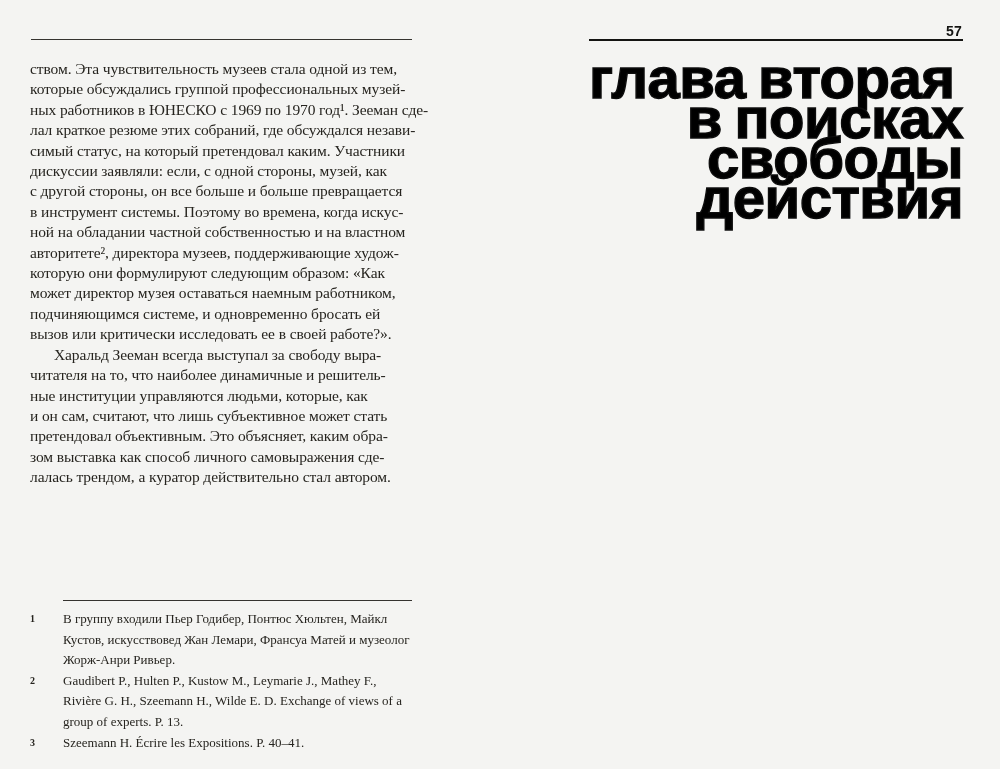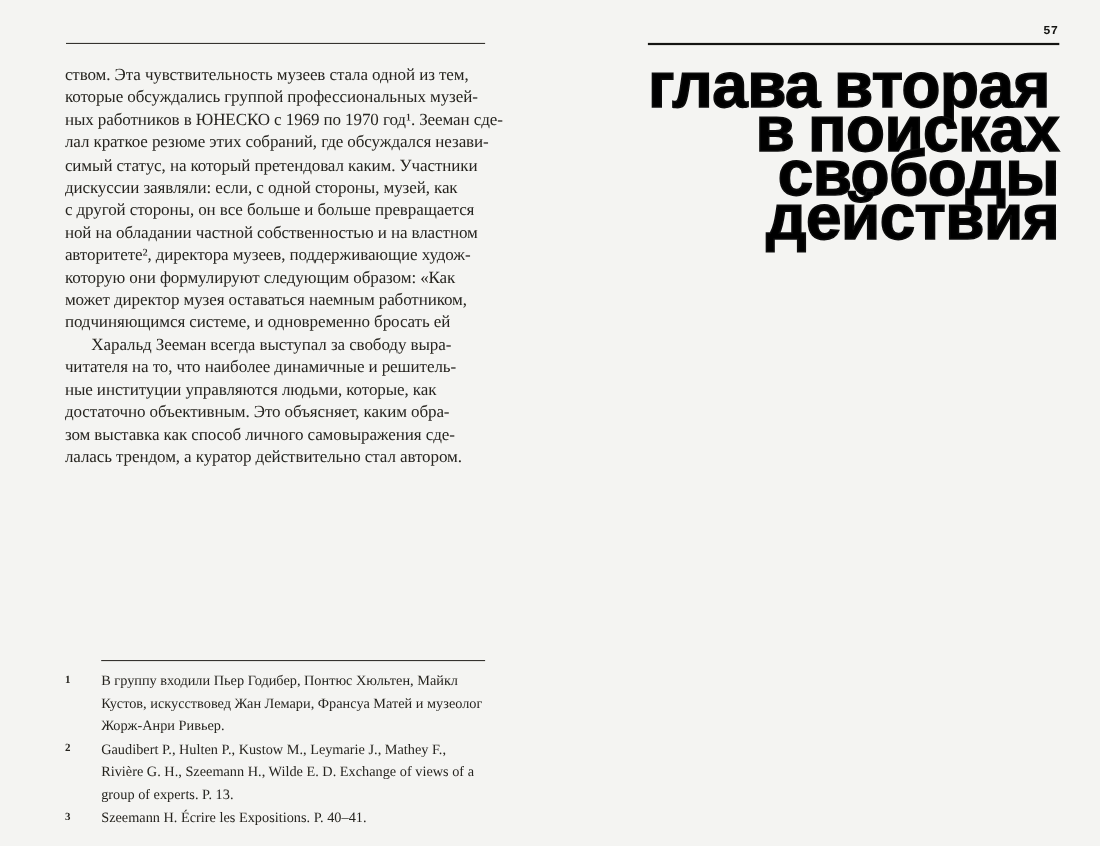--- a/index.html
+++ b/index.html
@@ -5,33 +5,33 @@
   html, body { margin: 0; padding: 0; }
   body {
     width: 1000px; height: 769px;
     background: #f4f4f2;
     font-family: "Liberation Serif", serif;
     position: relative;
     overflow: hidden;
   }
   .spread { position: absolute; inset: 0; }
   .page { position: absolute; top: 0; height: 100%; }
-  .page-left  { left: 30px;  width: 382px; margin-left: 29px; }
+  .page-left  { left: 30px;  width: 382px; }
   .page-right { left: 589px; width: 374px; }
 
   .top-rule {
     position: absolute; top: 39px; left: 1px; right: 0;
     height: 1px; background: #35332f;
   }
   .page-right .top-rule { top: 39px; left: 0; height: 2px; background: #141412; }
 
   .folio {
     position: absolute; top: 23px; right: 1px;
-    font-family: Liberation Mono, monospace;
-    font-weight: bold; font-size: 11px; color: #141412;
+    font-family: Liberation Sans, sans-serif;
+    font-weight: bold; font-size: 14px; color: #141412;
     letter-spacing: 0.2px;
   }
 
   .body-text {
     position: absolute; top: 59px; left: 0; width: 100%;
     font-size: 15.5px; line-height: 20.4px;
     color: #26241f; letter-spacing: -0.1px;
   }
   .para { margin: 0; }
   .line { white-space: nowrap; }
@@ -82,31 +82,34 @@
 
     <div class="body-text">
       <div class="para para-1">
           <div class="line">ством. Эта чувствительность музеев стала одной из тем,</div>
           <div class="line">которые обсуждались группой профессиональных музей-</div>
           <div class="line">ных работников в ЮНЕСКО с 1969 по 1970 год¹. Зееман сде-</div>
           <div class="line">лал краткое резюме этих собраний, где обсуждался незави-</div>
           <div class="line">симый статус, на который претендовал каким. Участники</div>
           <div class="line">дискуссии заявляли: если, с одной стороны, музей, как</div>
           <div class="line">с другой стороны, он все больше и больше превращается</div>
+          <div class="line">в инструмент системы. Поэтому во времена, когда искус-</div>
           <div class="line">ной на обладании частной собственностью и на властном</div>
           <div class="line">авторитете², директора музеев, поддерживающие худож-</div>
           <div class="line">которую они формулируют следующим образом: «Как</div>
           <div class="line">может директор музея оставаться наемным работником,</div>
           <div class="line">подчиняющимся системе, и одновременно бросать ей</div>
+          <div class="line">вызов или критически исследовать ее в своей работе?».</div>
         </div>
       <div class="para para-2">
           <div class="line">Харальд Зееман всегда выступал за свободу выра-</div>
           <div class="line">читателя на то, что наиболее динамичные и решитель-</div>
           <div class="line">ные институции управляются людьми, которые, как</div>
-          <div class="line">достаточно объективным. Это объясняет, каким обра-</div>
+          <div class="line">и он сам, считают, что лишь субъективное может стать</div>
+          <div class="line">претендовал объективным. Это объясняет, каким обра-</div>
           <div class="line">зом выставка как способ личного самовыражения сде-</div>
           <div class="line">лалась трендом, а куратор действительно стал автором.</div>
         </div>
     </div>
 
     <div class="footnotes">
       <div class="fn-rule"></div>
       <div class="fn-list">
 
         <div class="fn-row">

